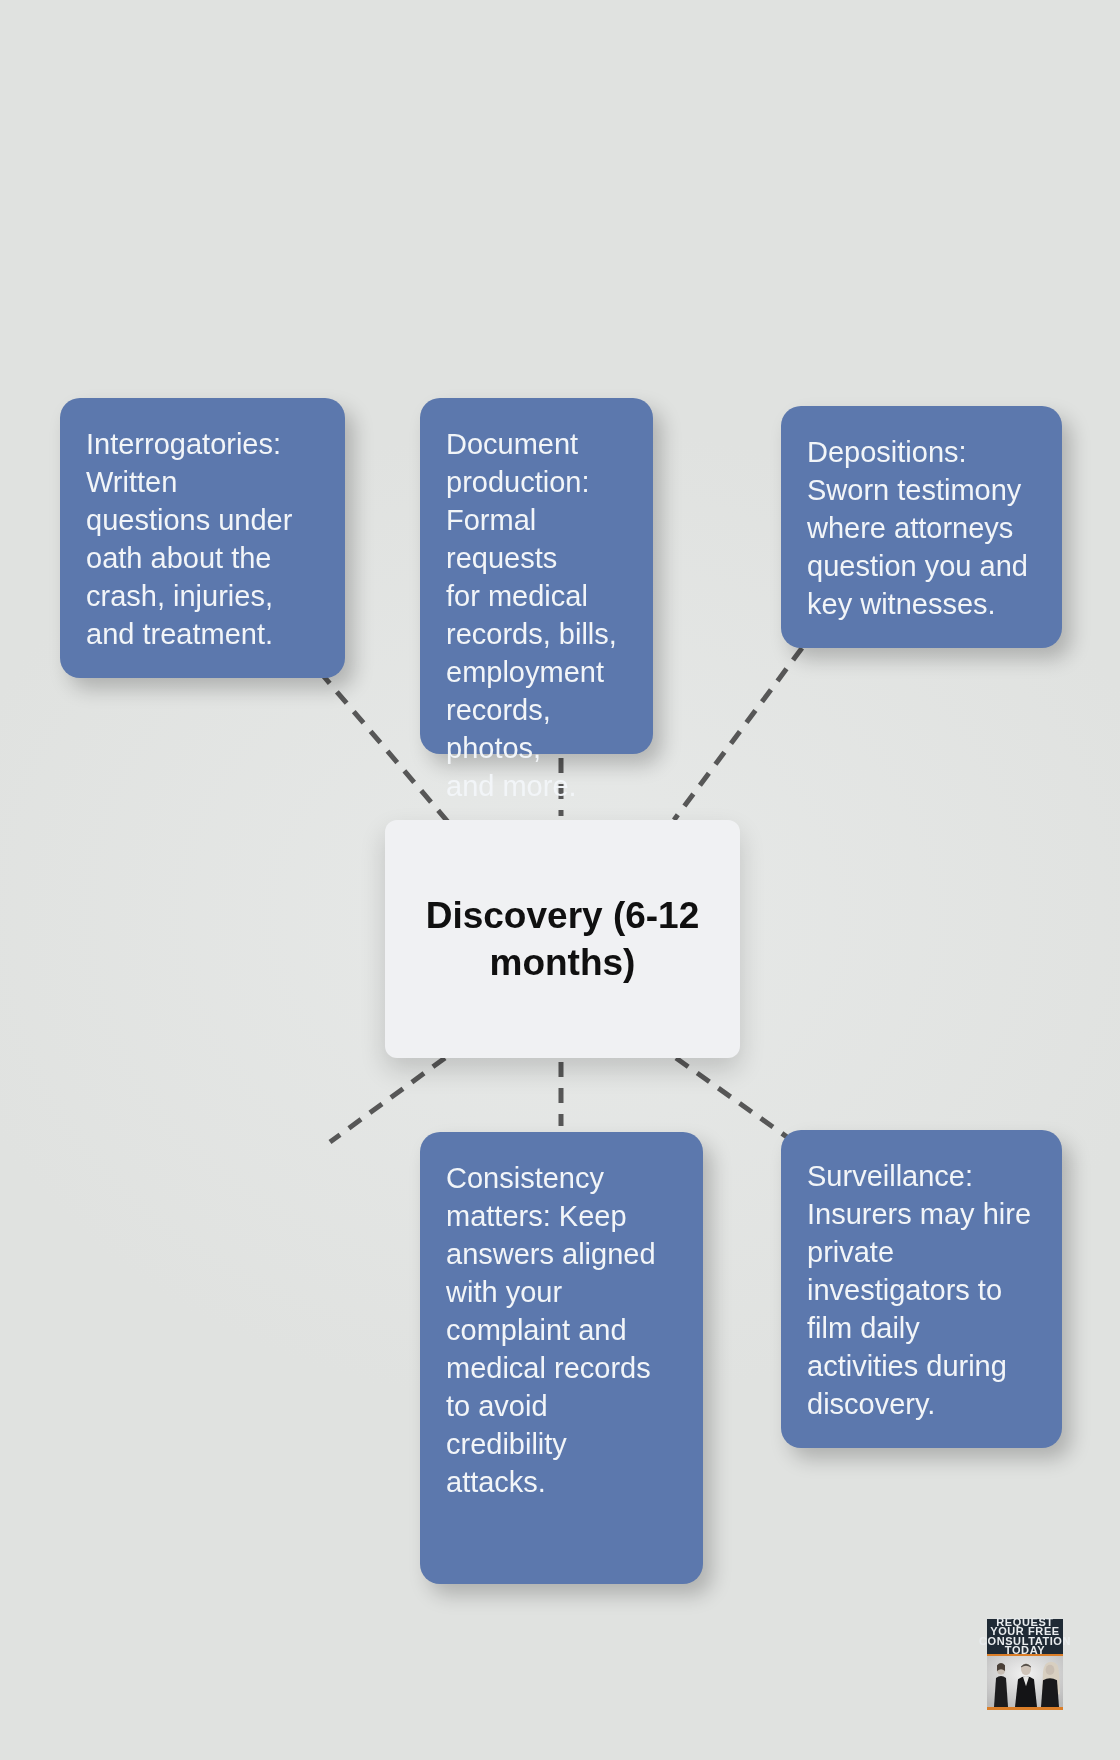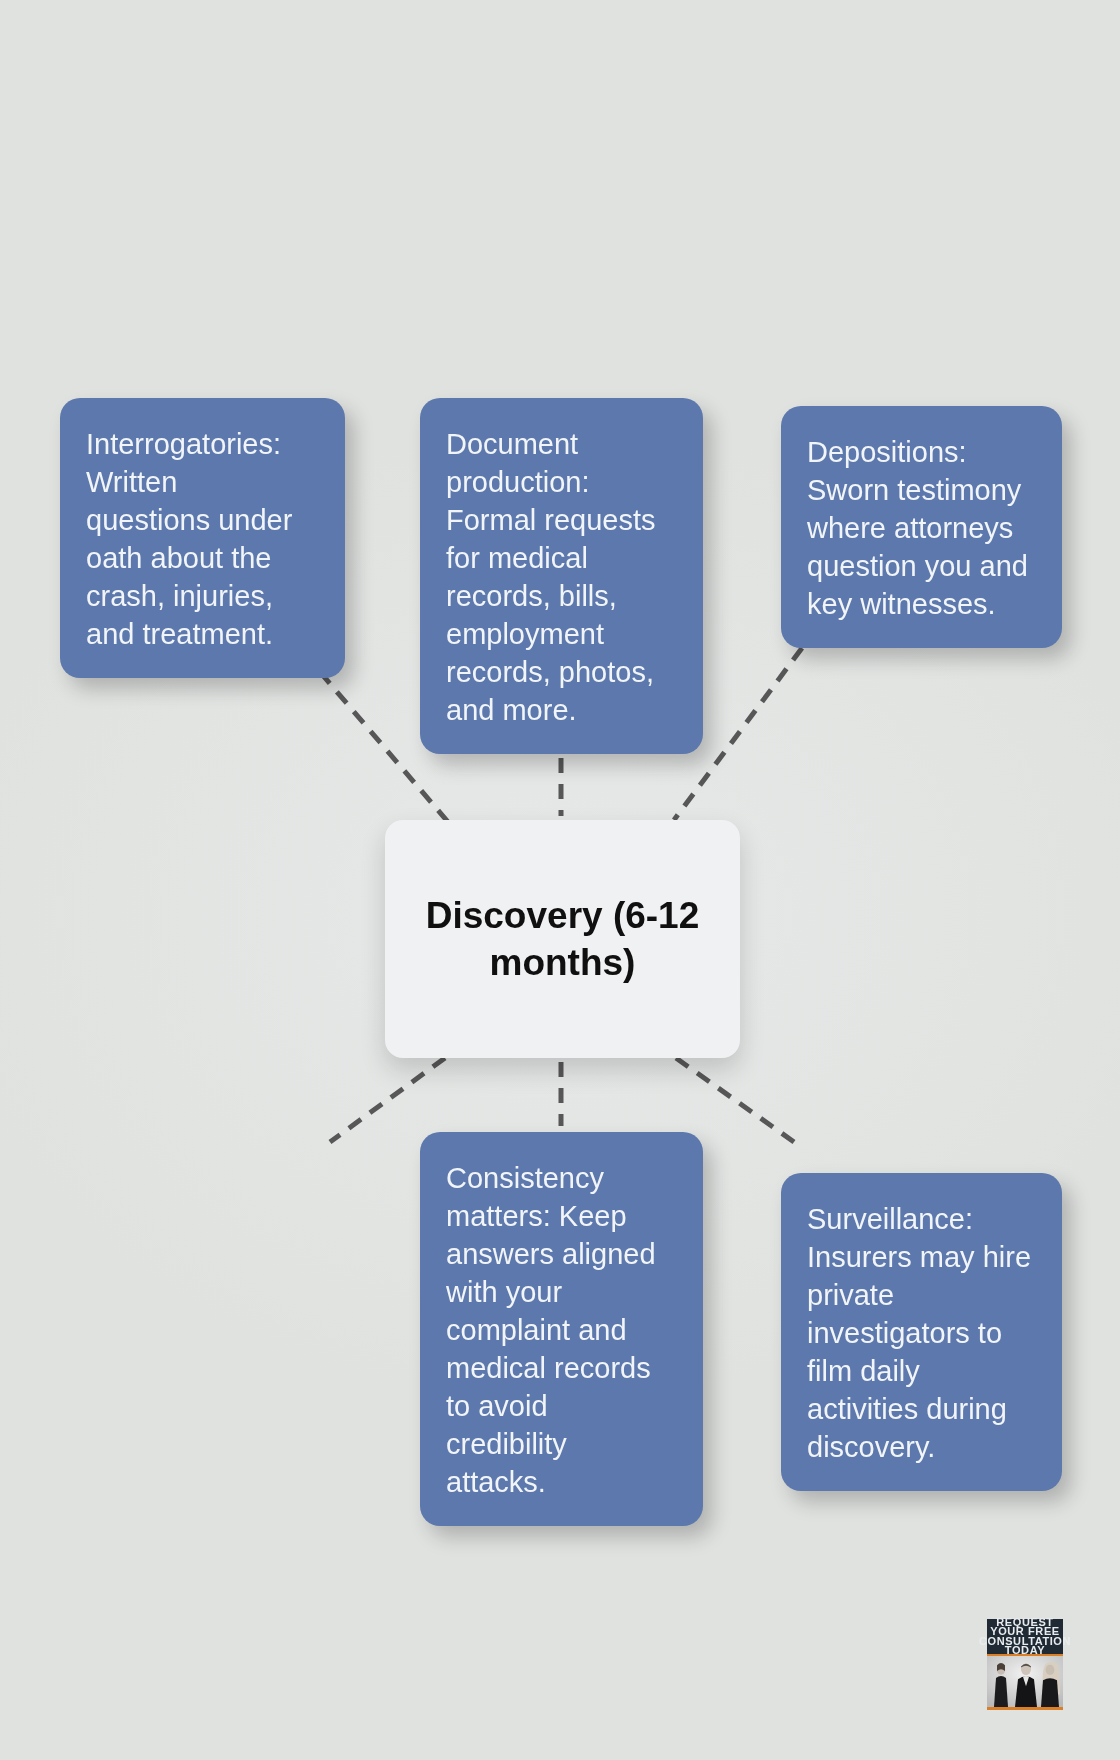--- a/index.html
+++ b/index.html
@@ -51,30 +51,30 @@
     background:var(--node_blue);
     border-radius:20px;
     box-shadow:9px 11px 20px rgba(0,0,0,0.22);
     color:var(--node_text);
     font-size:29px;
     line-height:38px;
     padding:27px 22px 24px 26px;
     white-space:pre-line;
   }
   .node-tl{left:60px;top:398px;width:285px;height:280px;}
-  .node-tm{left:420px;top:398px;width:283px;height:356px;}
+  .node-tm{left:420px;top:398px;width:233px;height:356px;}
   .node-tr{left:781px;top:406px;width:281px;height:242px;}
   .node-bl{left:60px;top:1130px;width:285px;height:318px;}
-  .node-bm{left:420px;top:1132px;width:283px;height:394px;}
-  .node-br{left:781px;top:1130px;width:281px;height:318px;margin-top:43px;}
+  .node-bm{left:420px;top:1132px;width:283px;height:452px;}
+  .node-br{left:781px;top:1130px;width:281px;height:318px;}
   .center-node{
     position:absolute;
     left:385px;top:820px;width:355px;height:238px;
     background:var(--center_bg);
-    border-radius:18px;
+    border-radius:12px;
     box-shadow:0 12px 26px rgba(0,0,0,0.16);
     display:flex;align-items:center;justify-content:center;
     text-align:center;
     font-size:37px;font-weight:700;line-height:47px;
     color:#101010;
     white-space:pre-line;
   }
   .badge{
     position:absolute;
     left:987px;top:1619px;width:76px;height:91px;

